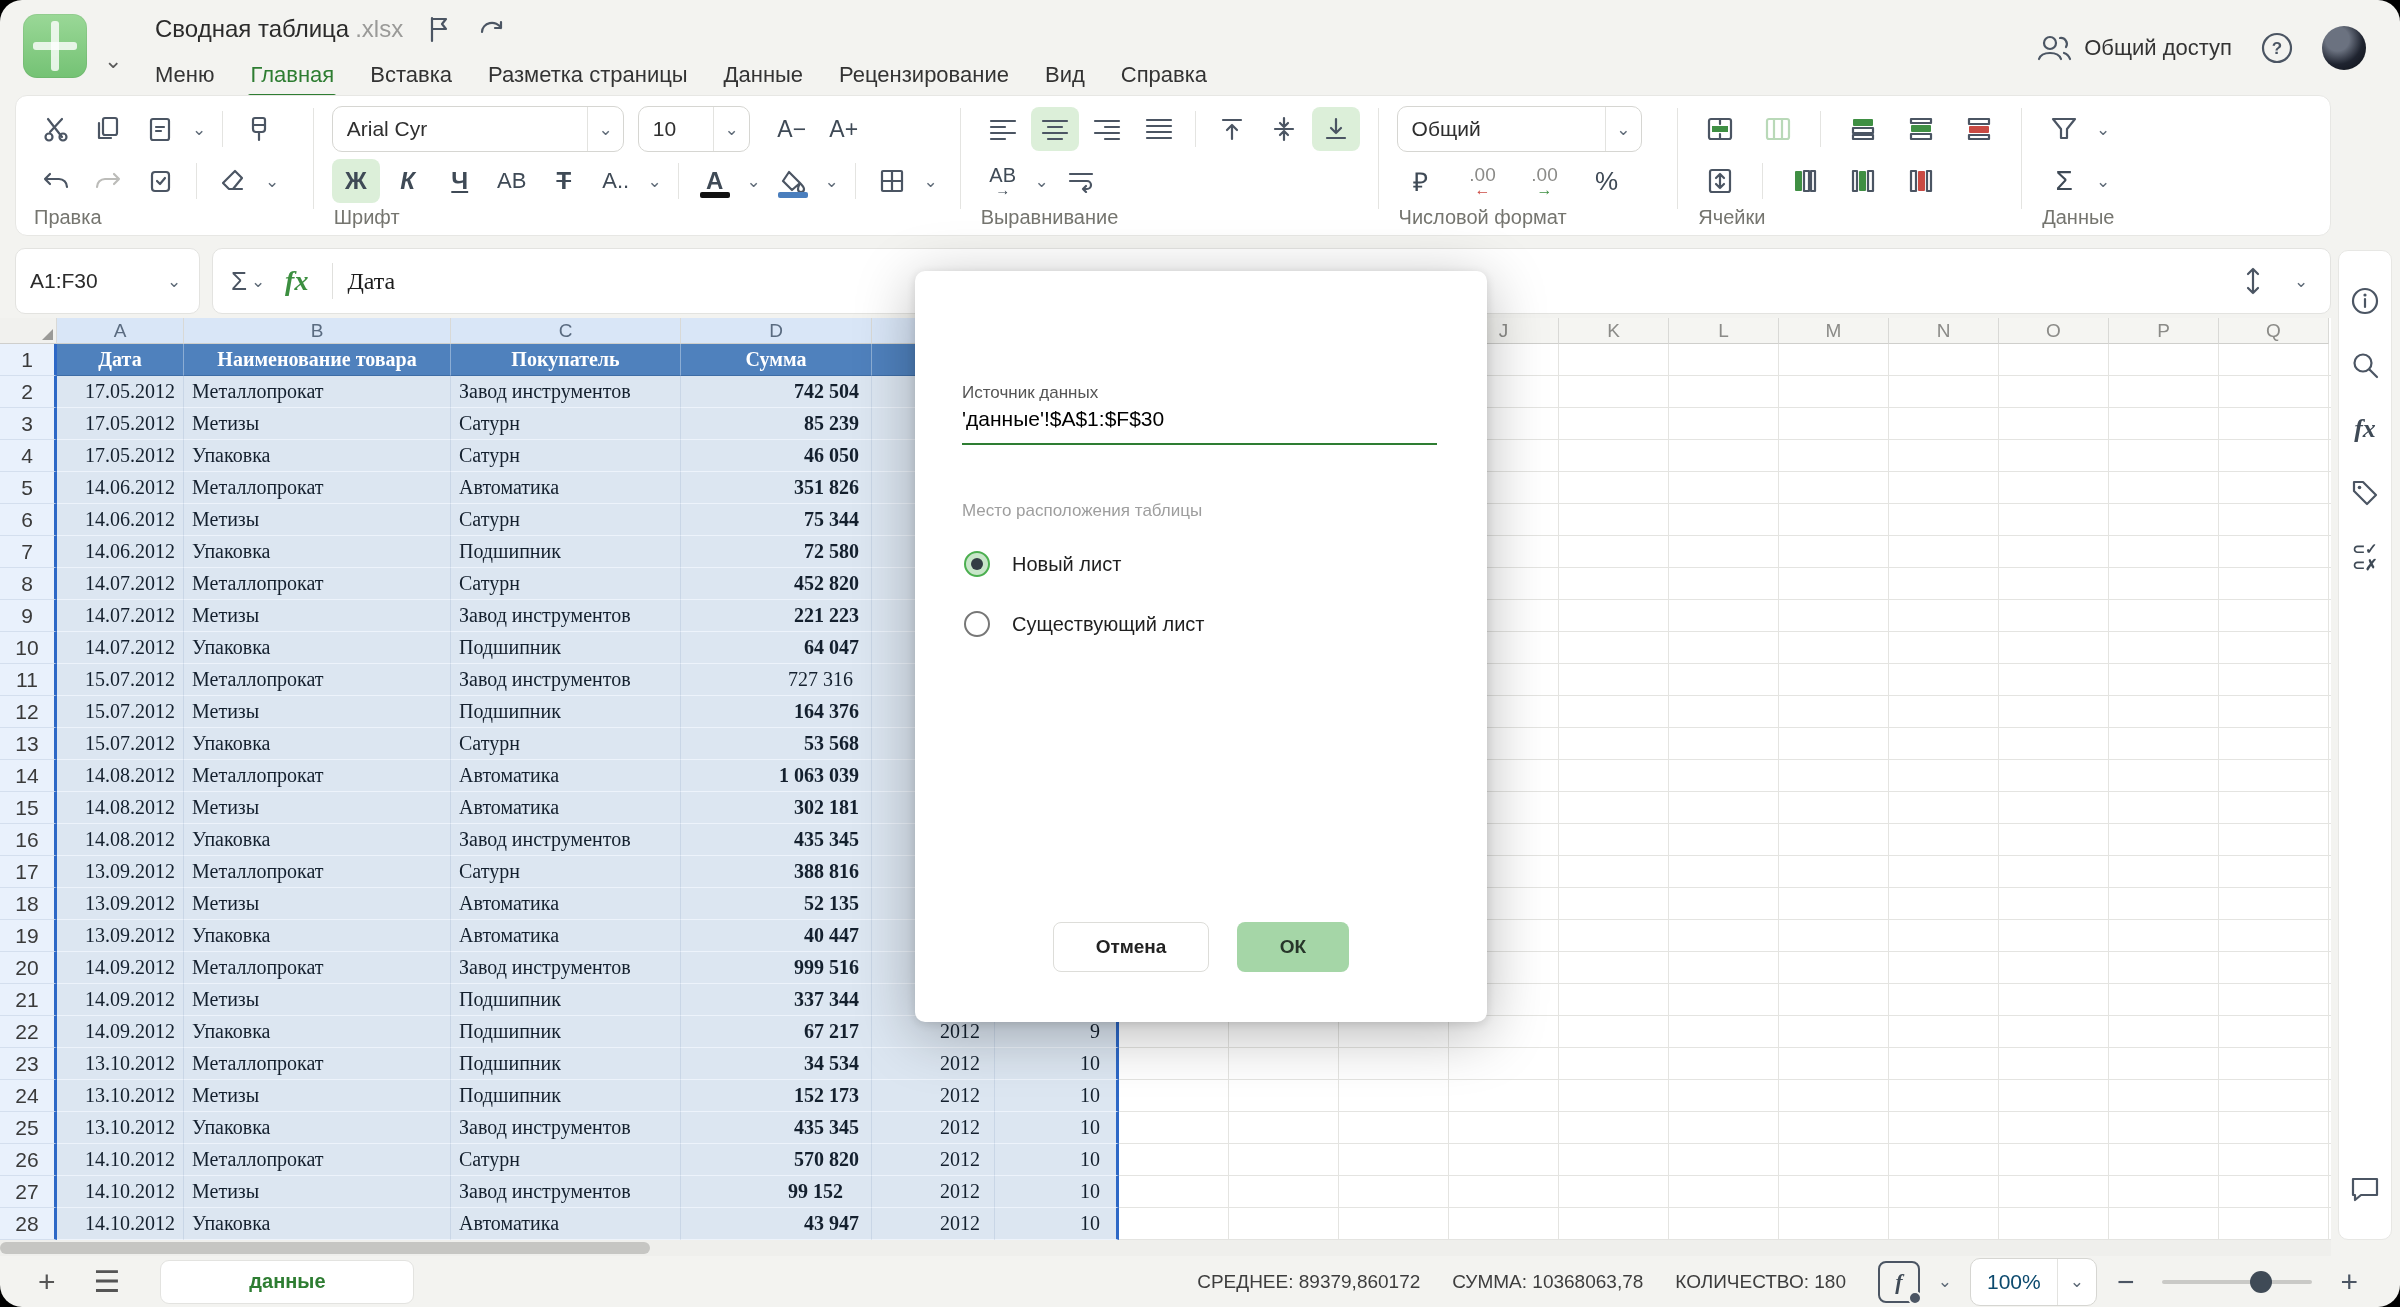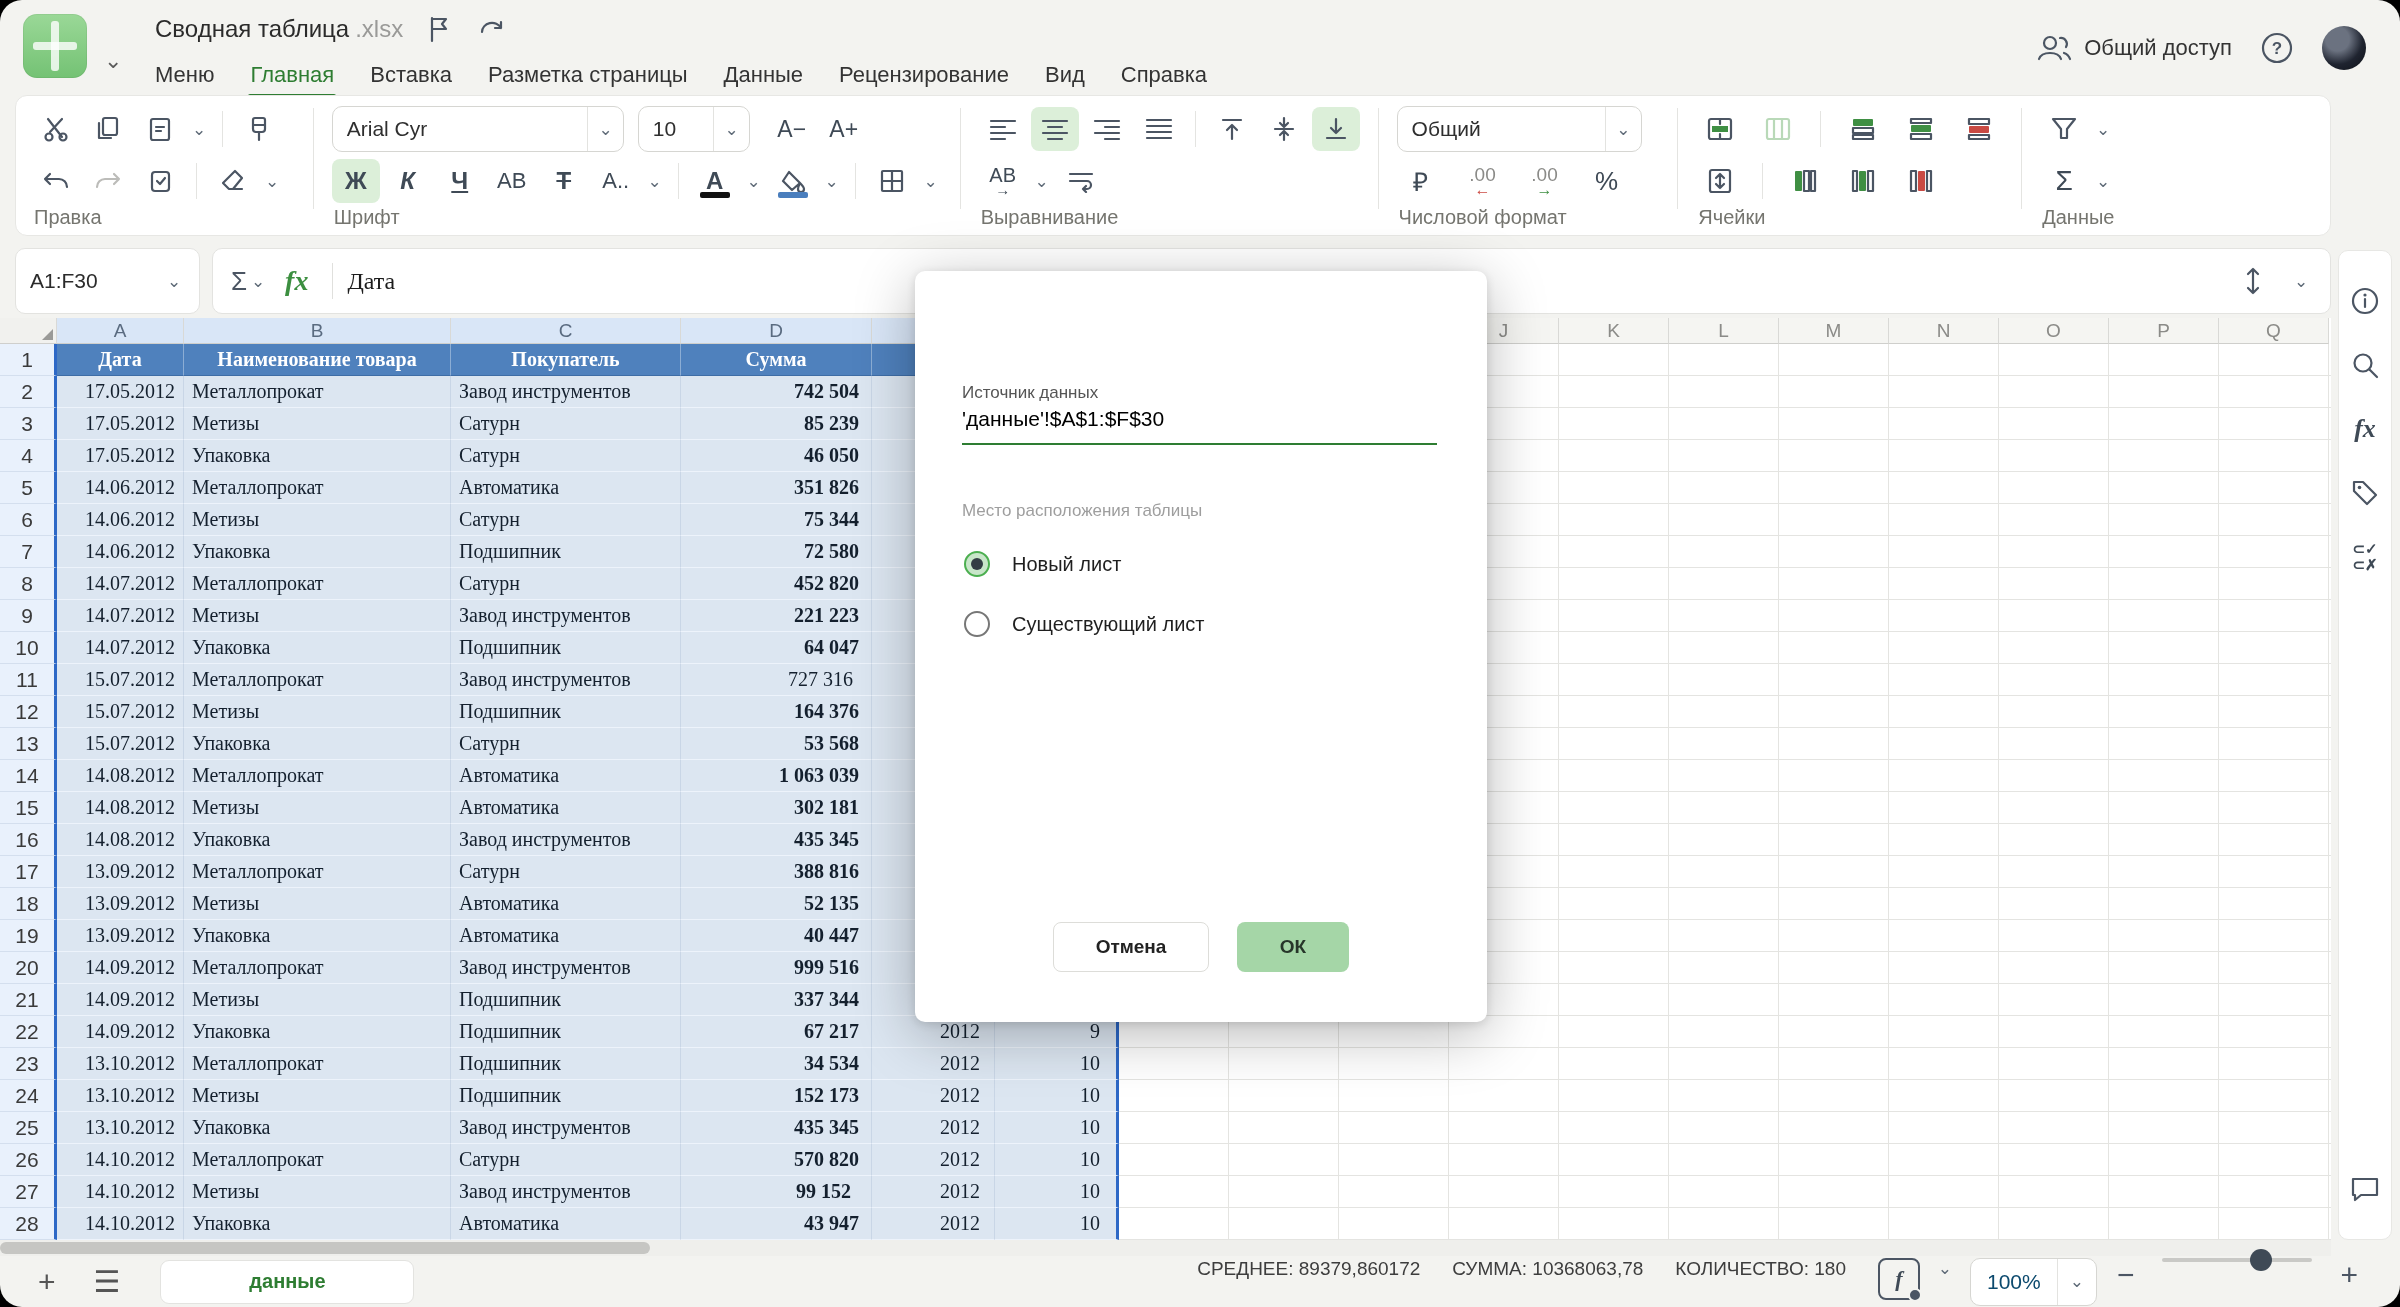--- a/index.html
+++ b/index.html
@@ -95,21 +95,21 @@
   .rpanel .ric{height:64px;display:flex;align-items:center;justify-content:center;color:#3f4a56}
   .rpanel .spacer{flex:1}
   .rfx{font-family:"Liberation Serif",serif;font-style:italic;font-weight:bold;font-size:26px;color:#3f4a56}
   .trackch{font-size:15px;color:#3f4a56;line-height:1.05;text-align:left;font-weight:bold}
 
   
   .bbar{position:absolute;left:0;top:1256px;width:100%;height:51px;display:flex;align-items:center}
   .bbar .plus,.bbar .ham{font-size:30px;color:#555;margin-left:38px}
   .sheettab{margin-left:40px;height:42px;min-width:200px;background:#fff;border:1px solid #e3e3e0;border-radius:9px;
     display:flex;align-items:center;justify-content:center;font-size:20px;font-weight:bold;color:#2e7d32;padding:0 26px}
-  .bstatus{margin-left:auto;display:flex;align-items:flex-start;gap:14px;padding-right:36px;color:#3d3d3d;font-size:19px}
+  .bstatus{margin-left:auto;display:flex;align-items:center;gap:14px;padding-right:36px;color:#3d3d3d;font-size:19px}
   .bstat{margin-right:18px}
   .fbox{width:38px;height:38px;border:2px solid #4b5563;border-radius:8px;display:flex;align-items:center;justify-content:center;
     font-family:"Liberation Serif",serif;font-style:italic;font-weight:bold;font-size:22px;color:#3f4a56;position:relative}
   .fbox::after{content:'';position:absolute;right:-4px;bottom:-4px;width:10px;height:10px;background:#4b5563;border-radius:50%;border:2px solid #f3f3f0}
   .zoombox{height:46px;border:1.5px solid #d6d6d2;border-radius:10px;background:#fff;display:flex;align-items:center}
   .zoombox .zval{padding:0 16px;font-size:21px;color:#0c4a6e}
   .zoombox .dd{border-left:1px solid #e3e3e0;align-self:stretch;display:flex;align-items:center;padding:0 12px;color:#5f6b78;font-size:17px}
   .zminus,.zplus{font-size:30px;color:#4b5563;padding:0 6px}
   .slider{width:150px;height:4px;background:#c9c9c6;border-radius:2px;position:relative;margin:0 8px}
   .slider .dot{position:absolute;left:88px;top:-9px;width:22px;height:22px;border-radius:50%;background:#3f4a56}
@@ -758,21 +758,21 @@
           <div class="cell right" style="width: 191px; padding-right: 12px; font-weight: bold;">570 820</div>
           <div class="cell right" style="width: 123px; padding-right: 14px;">2012</div>
           <div class="cell right fcol" style="width: 124px; padding-right: 16px;">10</div>
           <div class="rest"></div>
         </div>
         <div class="grow">
           <div class="rh">27</div>
           <div class="cell right" style="width: 127px; padding-right: 8px;">14.10.2012</div>
           <div class="cell " style="width: 267px; padding-left: 8px;">Метизы</div>
           <div class="cell " style="width: 230px; padding-left: 8px;">Завод инструментов</div>
-          <div class="cell right" style="width: 191px; padding-right: 20px; font-weight: bold;">99 152</div>
+          <div class="cell right" style="width: 191px; padding-right: 28px; font-weight: bold;">99 152</div>
           <div class="cell right" style="width: 123px; padding-right: 14px;">2012</div>
           <div class="cell right fcol" style="width: 124px; padding-right: 16px;">10</div>
           <div class="rest"></div>
         </div>
         <div class="grow">
           <div class="rh">28</div>
           <div class="cell right" style="width: 127px; padding-right: 8px;">14.10.2012</div>
           <div class="cell " style="width: 267px; padding-left: 8px;">Упаковка</div>
           <div class="cell " style="width: 230px; padding-left: 8px;">Автоматика</div>
           <div class="cell right" style="width: 191px; padding-right: 12px; font-weight: bold;">43 947</div>

